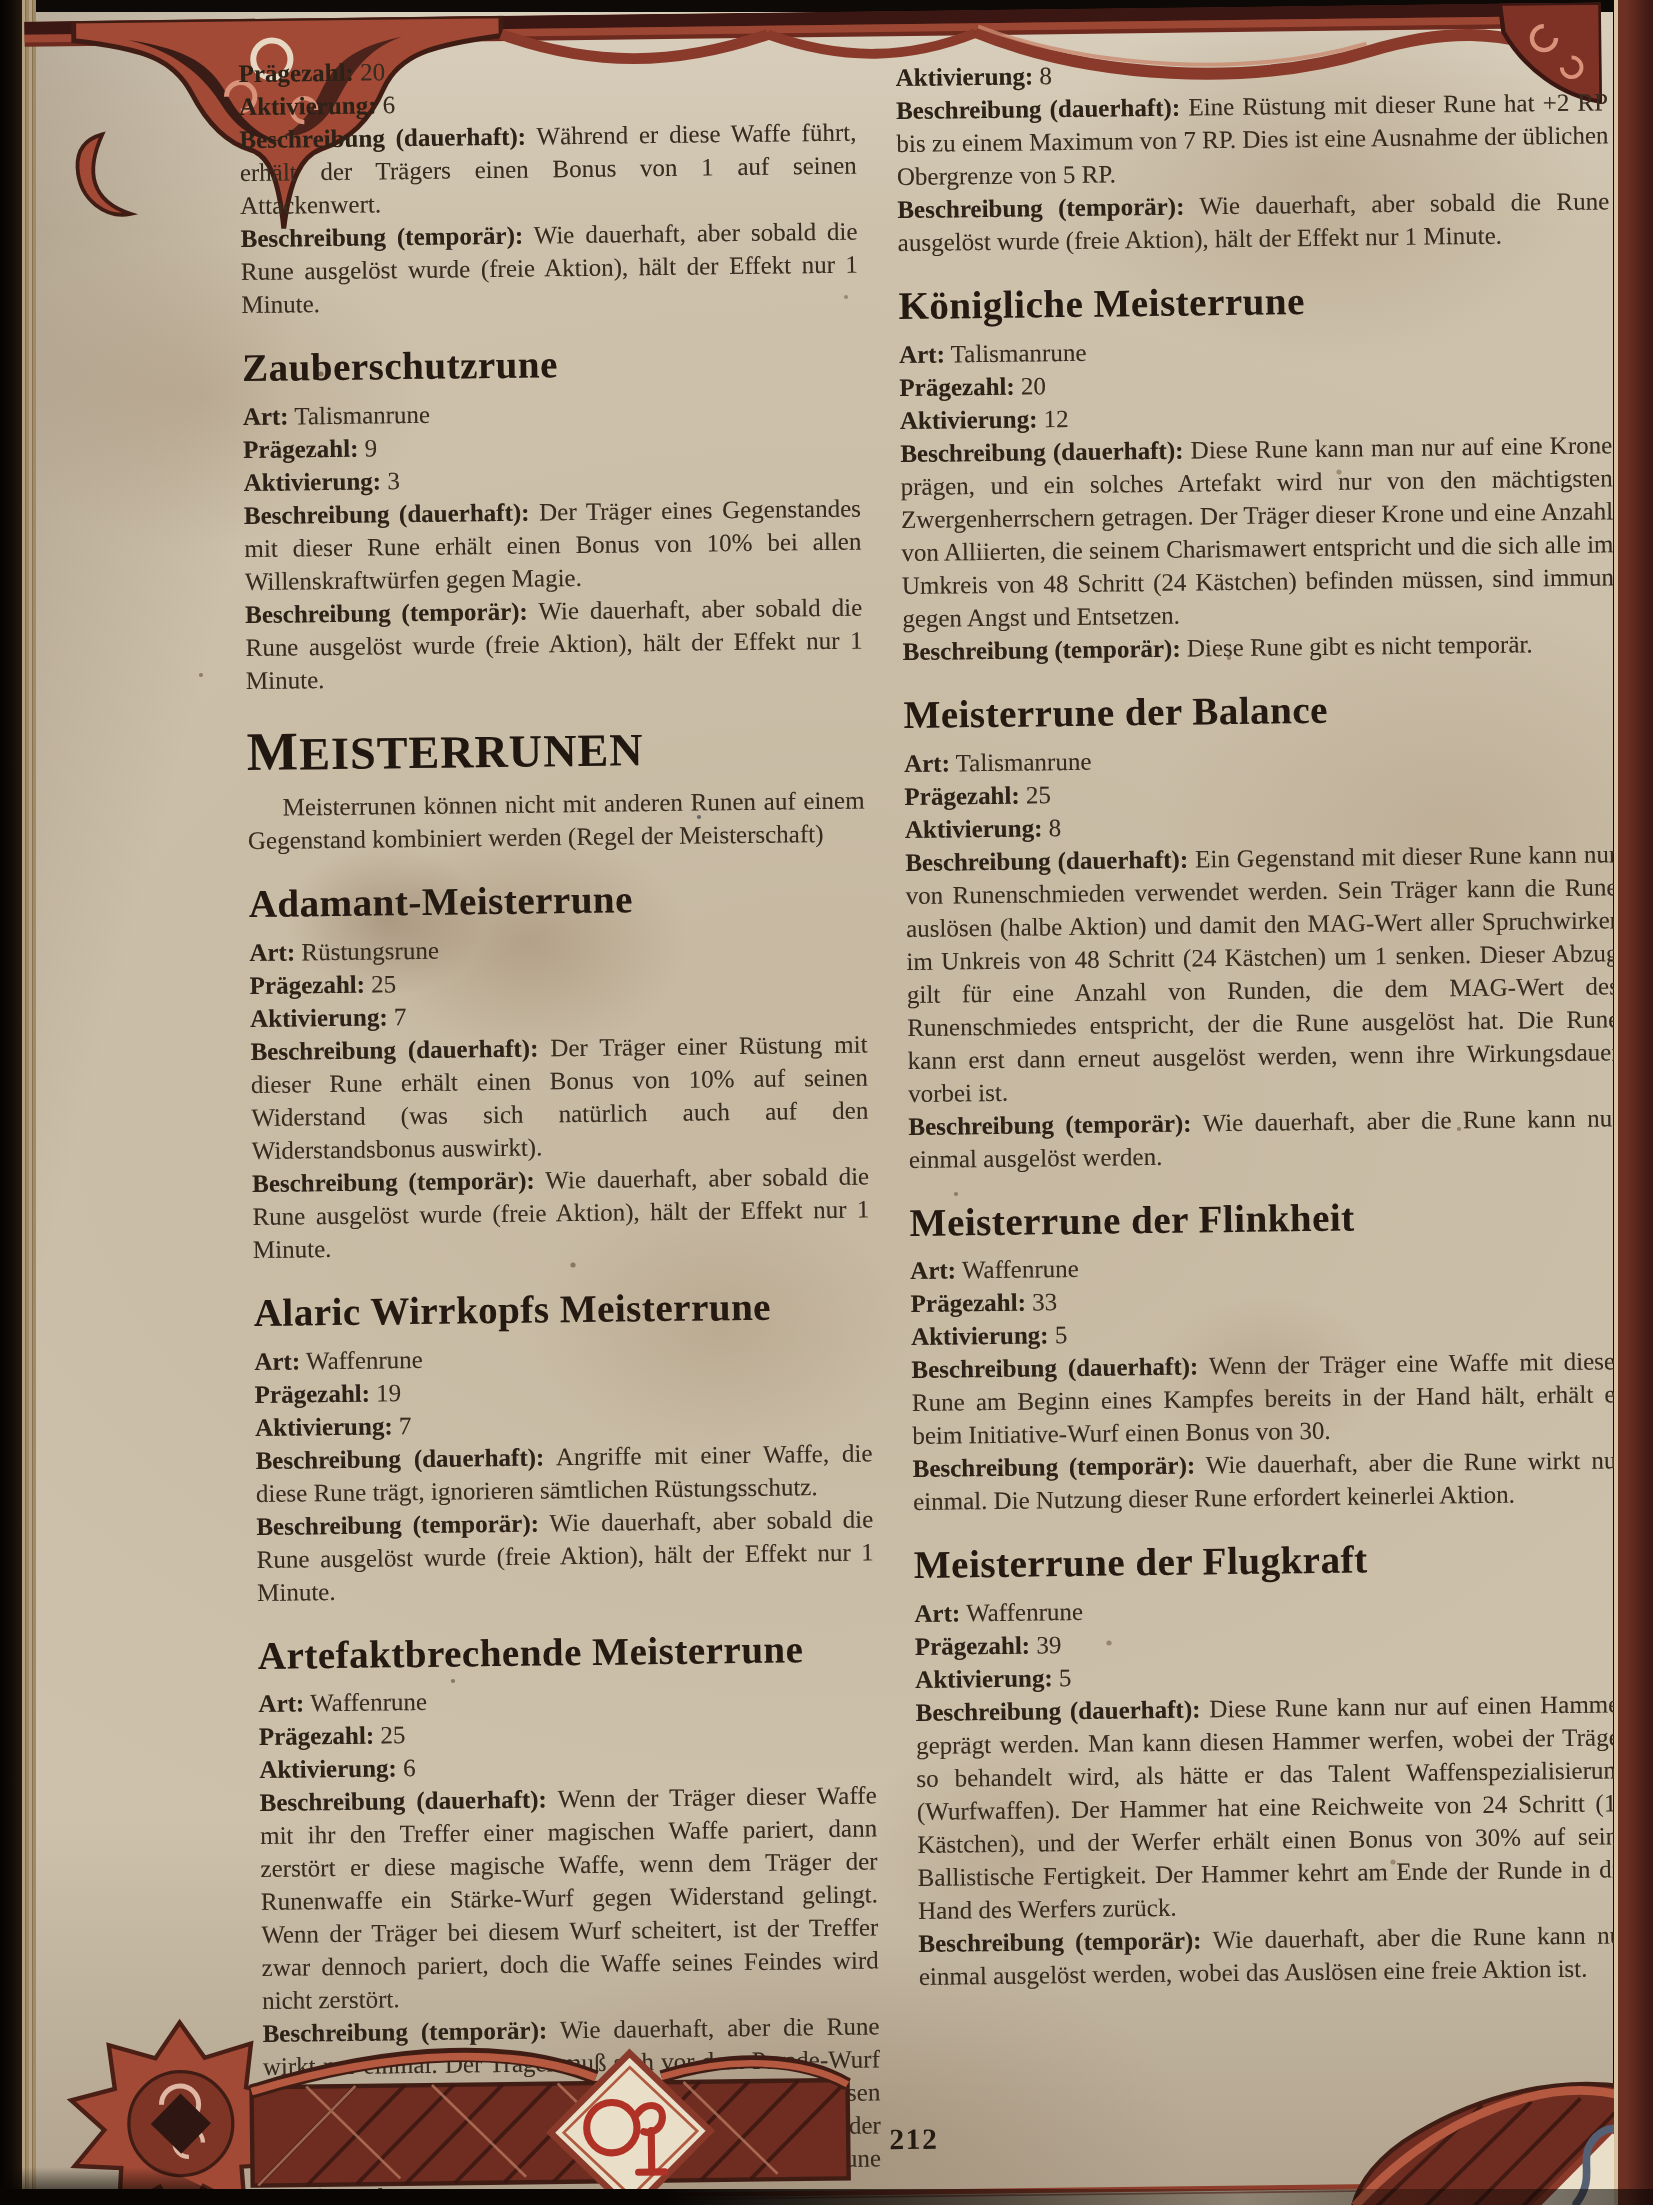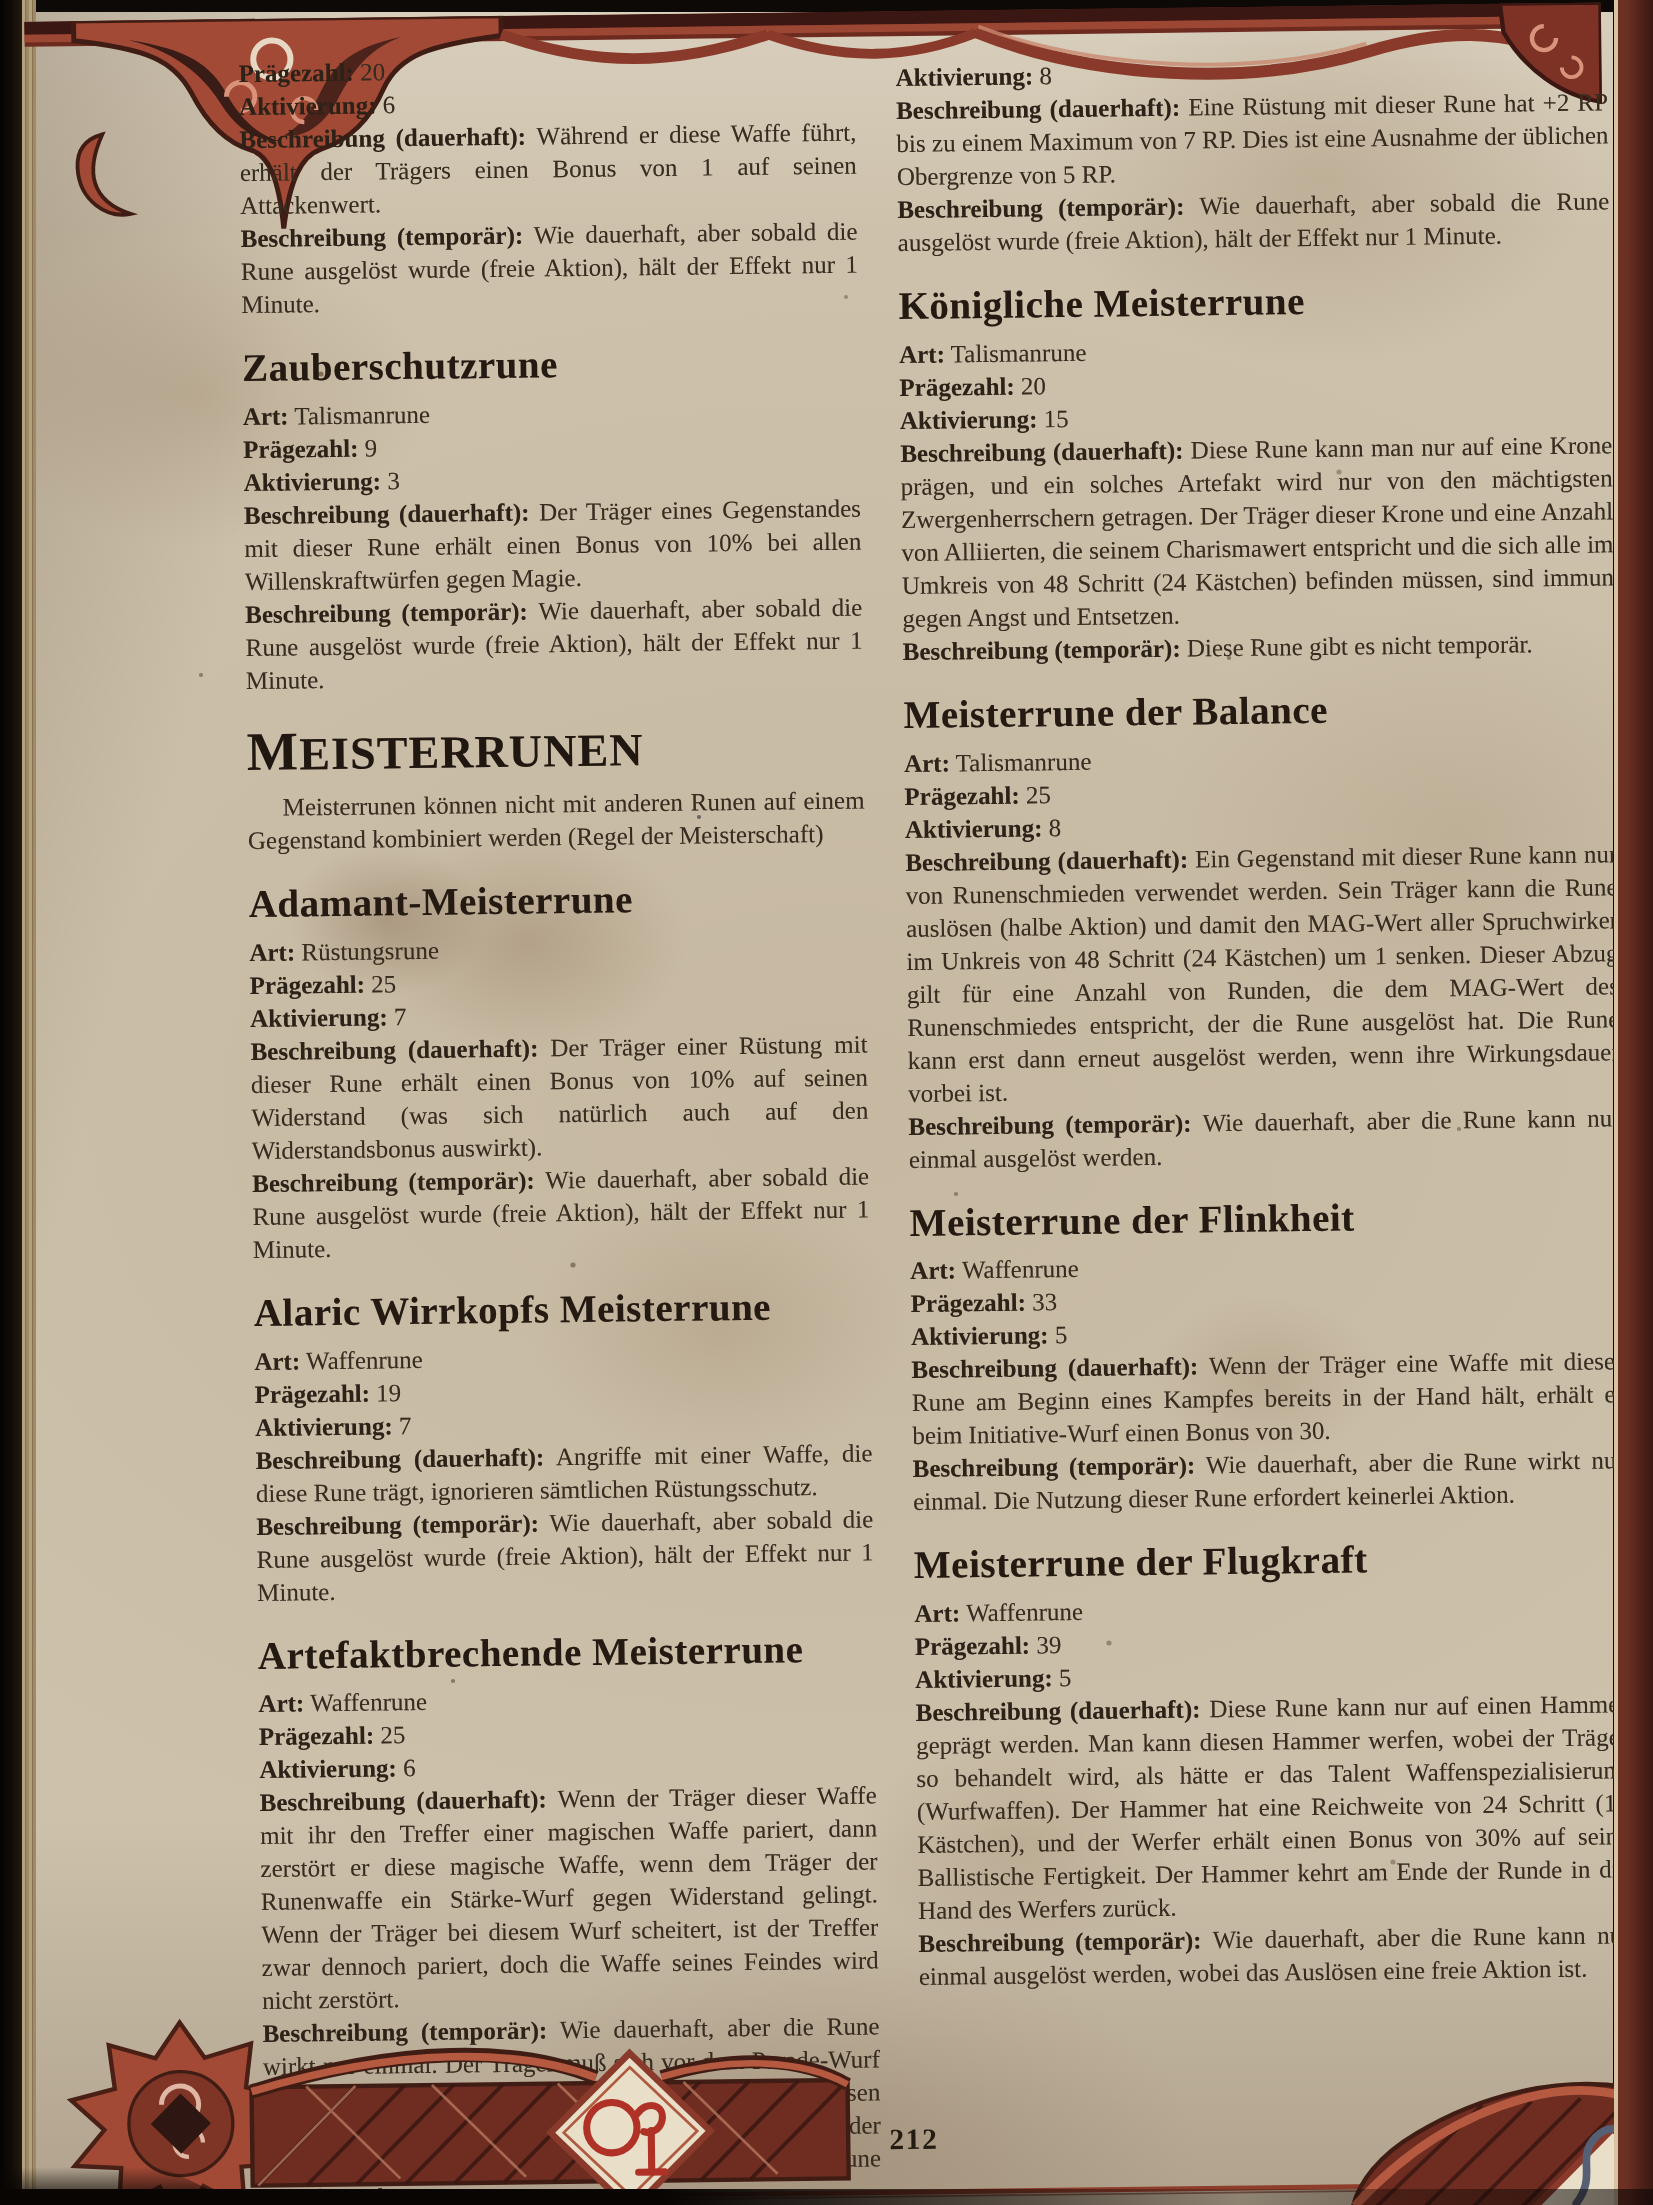--- a/index.html
+++ b/index.html
@@ -148,21 +148,21 @@
         <section class="entry">
           <div class="stat"><span class="b">Aktivierung:</span> <span>8</span></div>
           <p class="desc"><span class="b">Beschreibung (dauerhaft):</span> <span>Eine Rüstung mit dieser Rune hat +2 RP bis zu einem Maximum von 7 RP. Dies ist eine Ausnahme der üblichen Obergrenze von 5 RP.</span></p>
           <p class="desc"><span class="b">Beschreibung (temporär):</span> <span>Wie dauerhaft, aber sobald die Rune ausgelöst wurde (freie Aktion), hält der Effekt nur 1 Minute.</span></p>
         </section>
 
         <section class="entry">
           <h3 class="rune-title">Königliche Meisterrune</h3>
           <div class="stat"><span class="b">Art:</span> <span>Talismanrune</span></div>
           <div class="stat"><span class="b">Prägezahl:</span> <span>20</span></div>
-          <div class="stat"><span class="b">Aktivierung:</span> <span>15</span></div>
+          <div class="stat"><span class="b">Aktivierung:</span> <span>12</span></div>
           <p class="desc"><span class="b">Beschreibung (dauerhaft):</span> <span>Diese Rune kann man nur auf eine Krone prägen, und ein solches Artefakt wird nur von den mächtigsten Zwergenherrschern getragen. Der Träger dieser Krone und eine Anzahl von Alliierten, die seinem Charismawert entspricht und die sich alle im Umkreis von 48 Schritt (24 Kästchen) befinden müssen, sind immun gegen Angst und Entsetzen.</span></p>
           <p class="desc"><span class="b">Beschreibung (temporär):</span> <span>Diese Rune gibt es nicht temporär.</span></p>
         </section>
 
         <section class="entry">
           <h3 class="rune-title">Meisterrune der Balance</h3>
           <div class="stat"><span class="b">Art:</span> <span>Talismanrune</span></div>
           <div class="stat"><span class="b">Prägezahl:</span> <span>25</span></div>
           <div class="stat"><span class="b">Aktivierung:</span> <span>8</span></div>
           <p class="desc"><span class="b">Beschreibung (dauerhaft):</span> <span>Ein Gegenstand mit dieser Rune kann nur von Runenschmieden verwendet werden. Sein Träger kann die Rune auslösen (halbe Aktion) und damit den MAG-Wert aller Spruchwirker im Unkreis von 48 Schritt (24 Kästchen) um 1 senken. Dieser Abzug gilt für eine Anzahl von Runden, die dem MAG-Wert des Runenschmiedes entspricht, der die Rune ausgelöst hat. Die Rune kann erst dann erneut ausgelöst werden, wenn ihre Wirkungsdauer vorbei ist.</span></p>

